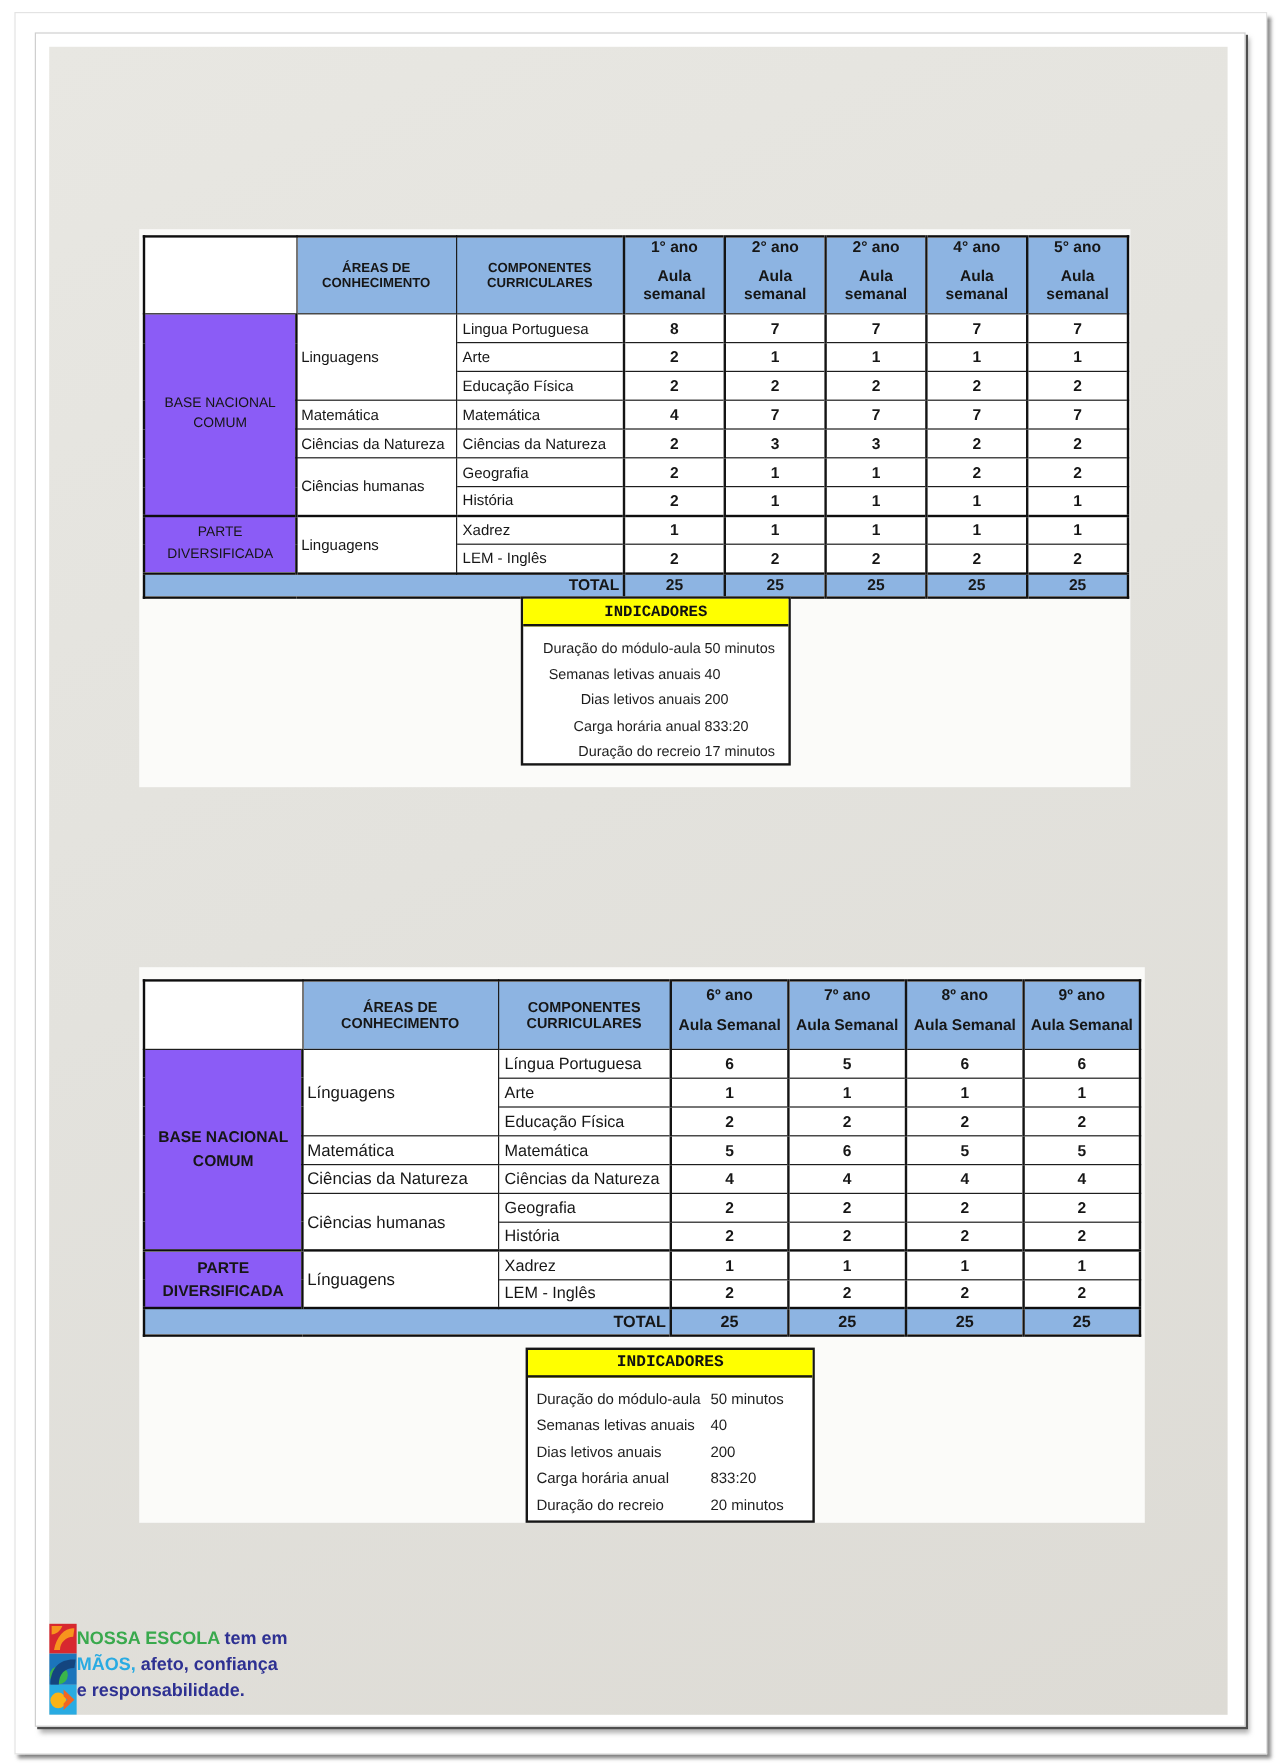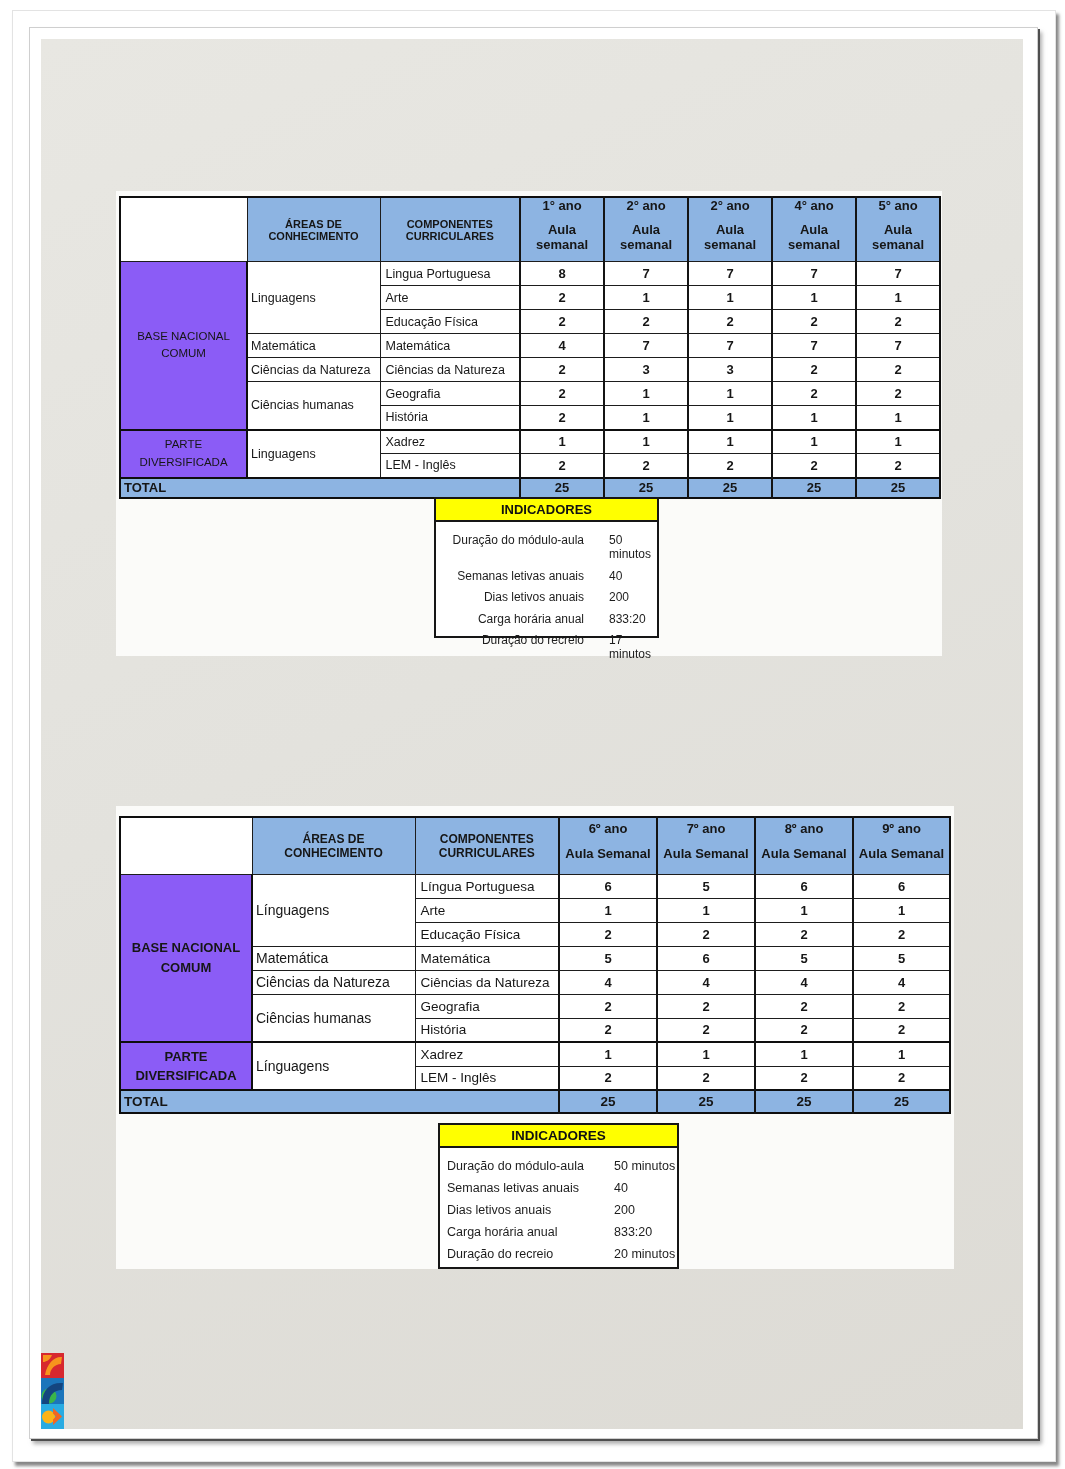--- a/index.html
+++ b/index.html
@@ -22,21 +22,21 @@
   th,td{padding:0 3px;overflow:hidden;}
   .hdr{background:#8db4e2;text-align:center;font-weight:bold;vertical-align:middle;}
   .corner{background:#ffffff;}
   .year-line{display:block;}
   .grp{background:#8b5cf6;text-align:center;vertical-align:middle;border-right:2px solid #0e0e0e;}
   .area{text-align:left;vertical-align:middle;}
   .comp{text-align:left;padding-left:5px;vertical-align:middle;}
   .num{text-align:center;font-weight:600;border-left:2px solid #141414;vertical-align:middle;}
   tr.gsep th, tr.gsep td{border-top:2px solid #0e0e0e;}
   tr.total-row td{background:#8db4e2;font-weight:bold;border-top:2px solid #0e0e0e;}
-  .total-label{text-align:left;}
+  .total-label{text-align:right;}
 
   
   .t1{left:3px;top:5px;width:820px;}
   .t1 .hdr{font-size:11px;height:52px;}
   .t1 .year-line{margin-bottom:9px;}
   .t1 tbody tr{height:24px;}
   .t1 td, .t1 th{font-size:12.5px;}
   .t1 .grp{font-size:11.5px;font-weight:400;line-height:1.5;}
   .t1 .num{font-size:13px;}
   .t1 tr.total-row{height:20px;}
@@ -50,25 +50,25 @@
   .t2 td, .t2 th{font-size:13.5px;}
   .t2 .grp{font-size:13px;font-weight:bold;line-height:1.5;}
   .t2 .area{font-size:14px;}
   .t2 .num{font-size:13px;}
   .t2 tr.total-row{height:23px;}
   .t2 tr.total-row td{font-size:13.5px;}
 
   
   .ind{position:absolute;background:#fff;border:2px solid #161616;}
   .ind-title{background:#ffff00;border-bottom:2px solid #161616;text-align:center;
-    font-weight:bold;color:#111;}
+    font-weight:bold;color:#111;font-family:Liberation Mono, monospace;}
   .ind1 .ind-title{font-size:13px;padding:3px 0;}
   .ind2 .ind-title{font-size:13.5px;padding:3px 0;}
   .ind-body{padding-top:11px;}
-  .ind-row{display:grid;column-gap:25px;color:#1d1d1d;}
+  .ind-row{display:grid;column-gap:3px;color:#1d1d1d;}
   .ind1 .ind-row{grid-template-columns:148px 1fr;font-size:12px;margin-bottom:7.5px;}
   .ind1 .lbl{text-align:right;}
   .ind2 .ind-row{grid-template-columns:142px 1fr;font-size:12.5px;margin-bottom:8px;padding-left:7px;}
   .ind2 .lbl{text-align:left;}
   .val{text-align:left;}
 
   
   .footer-logo{position:absolute;left:0;top:1314px;width:23px;height:76px;}
   .footer-logo svg{display:block;}
   .footer-tagline{position:absolute;left:23px;top:1316px;width:230px;
@@ -399,16 +399,21 @@
         <path d="M1,51 C1,36 10,29 22,30 L21,37 C13,37 8,42 8,51 Z" fill="#14457f"></path>
       </g>
       <g>
         <rect x="0" y="51" width="23" height="25" fill="#29abe2"></rect>
         <circle cx="7.5" cy="64" r="6.5" fill="#fbb317"></circle>
         <path d="M12,55 L21,63.5 L12,72 L12,66.5 L15,63.5 L12,60.5 Z" fill="#f26522"></path>
       </g>
     </svg>
   </div>
 
+  <div class="footer-tagline">
+    <div><span class="tag-green">NOSSA ESCOLA</span><span> tem em</span></div>
+    <div><span class="tag-cyan">MÃOS,</span><span> afeto, confiança</span></div>
+    <div><span>e responsabilidade.</span></div>
+  </div>
 
 </div>
 </div>
 </div>
 
 </body></html>

